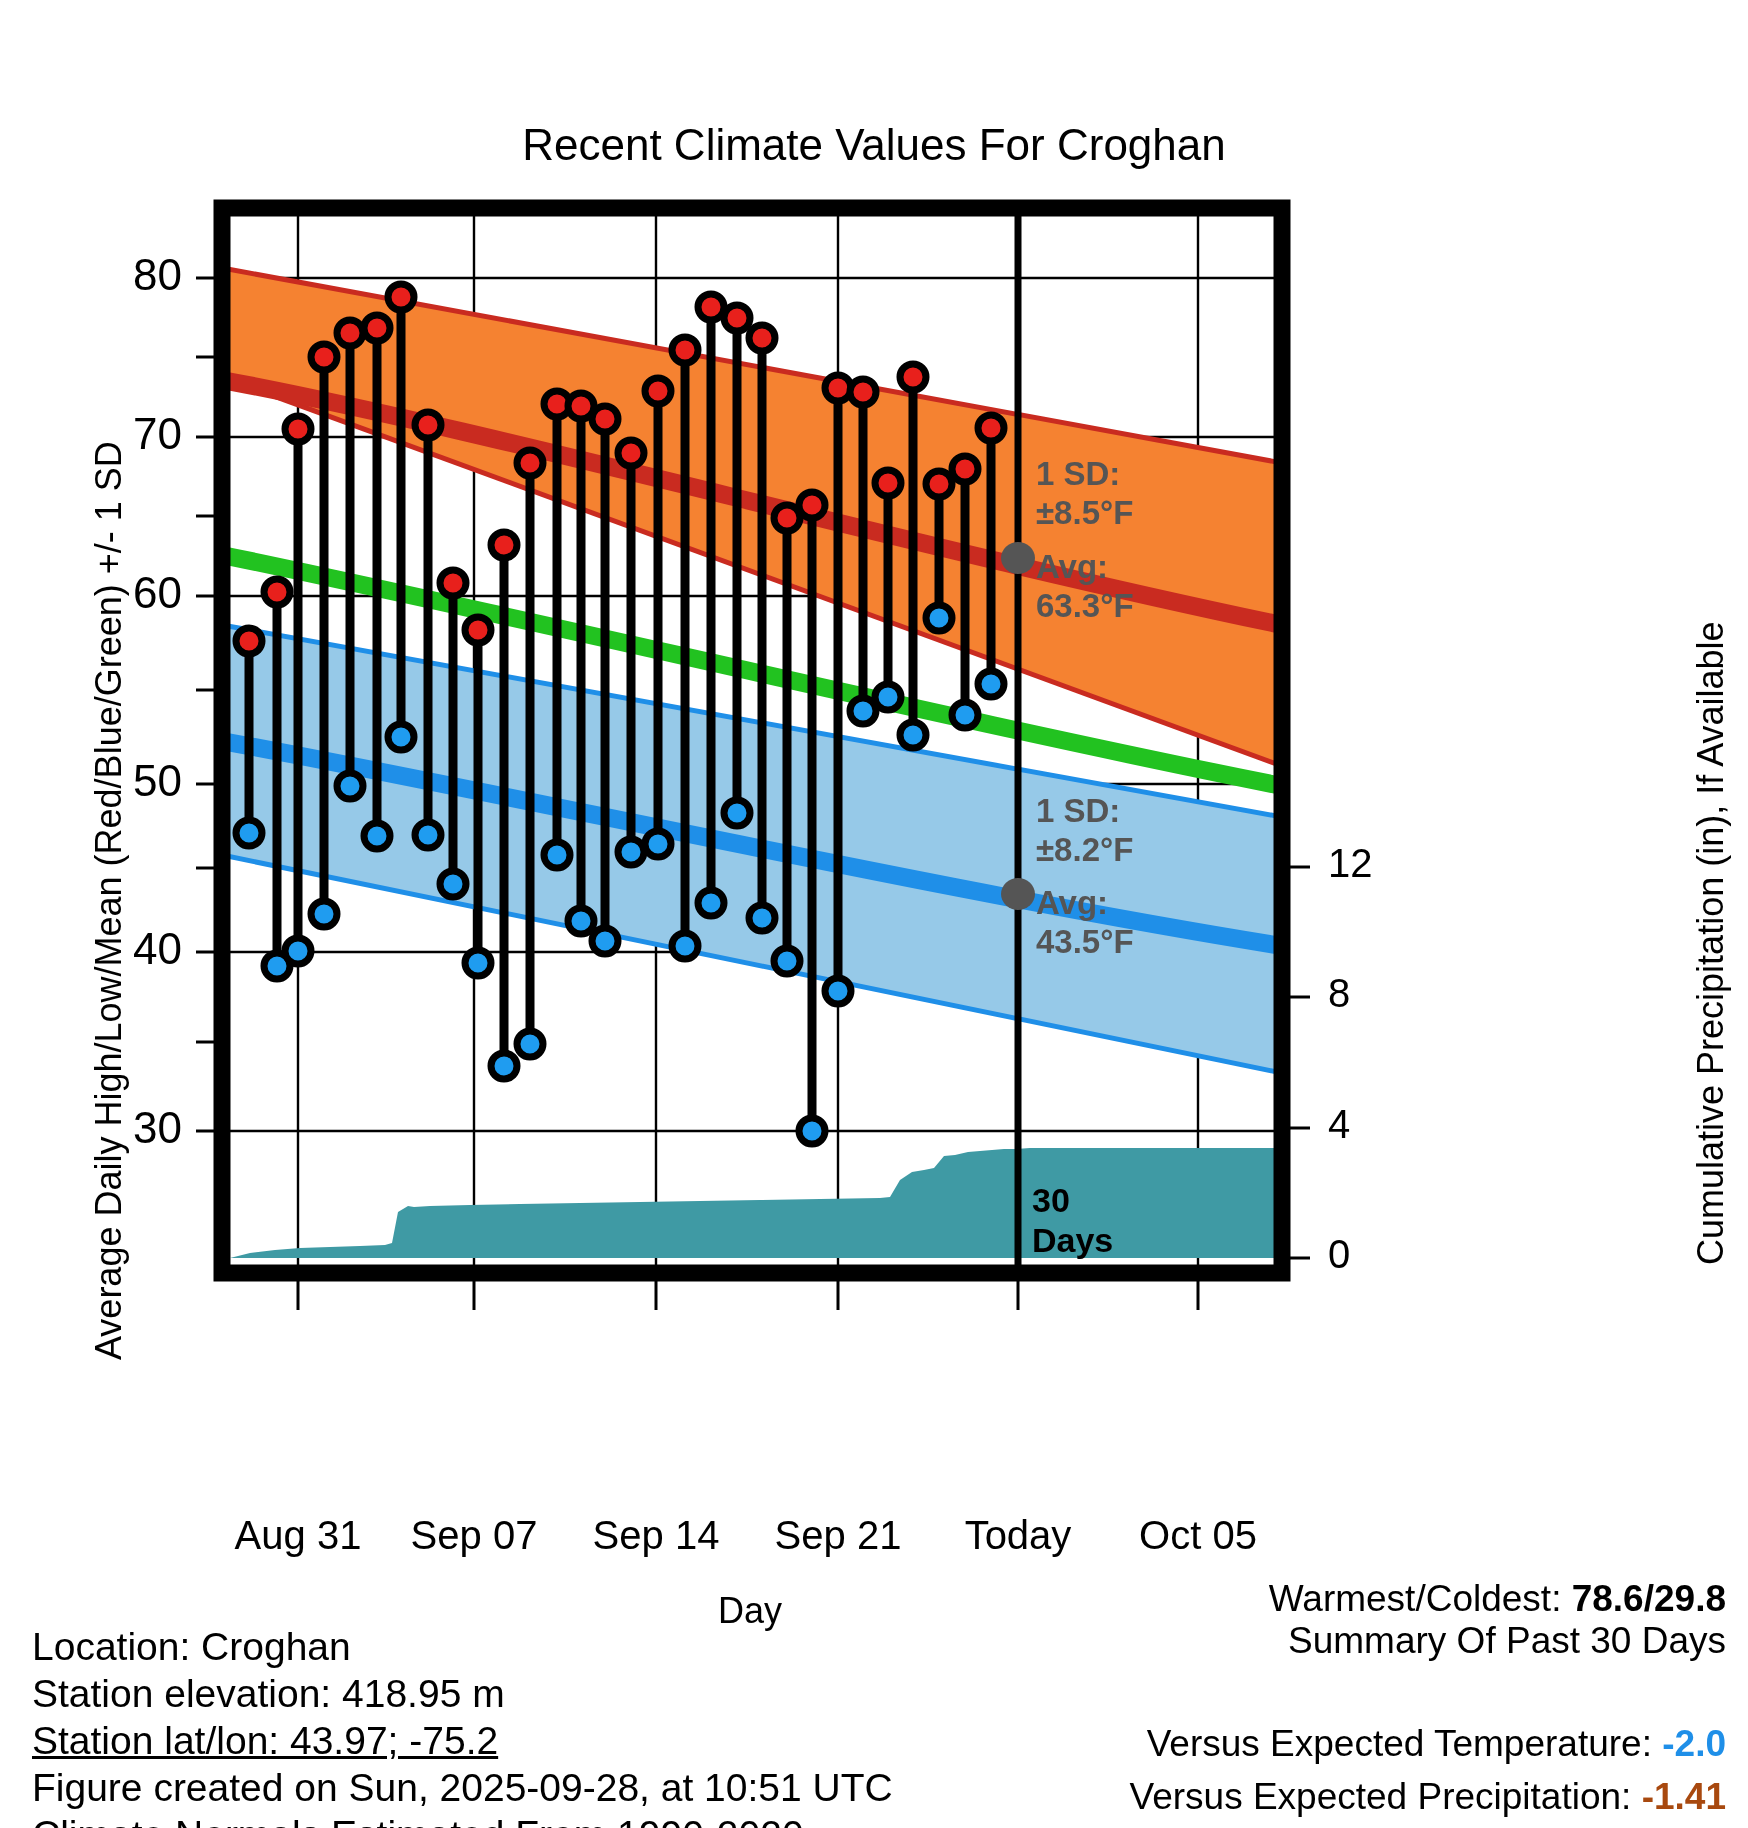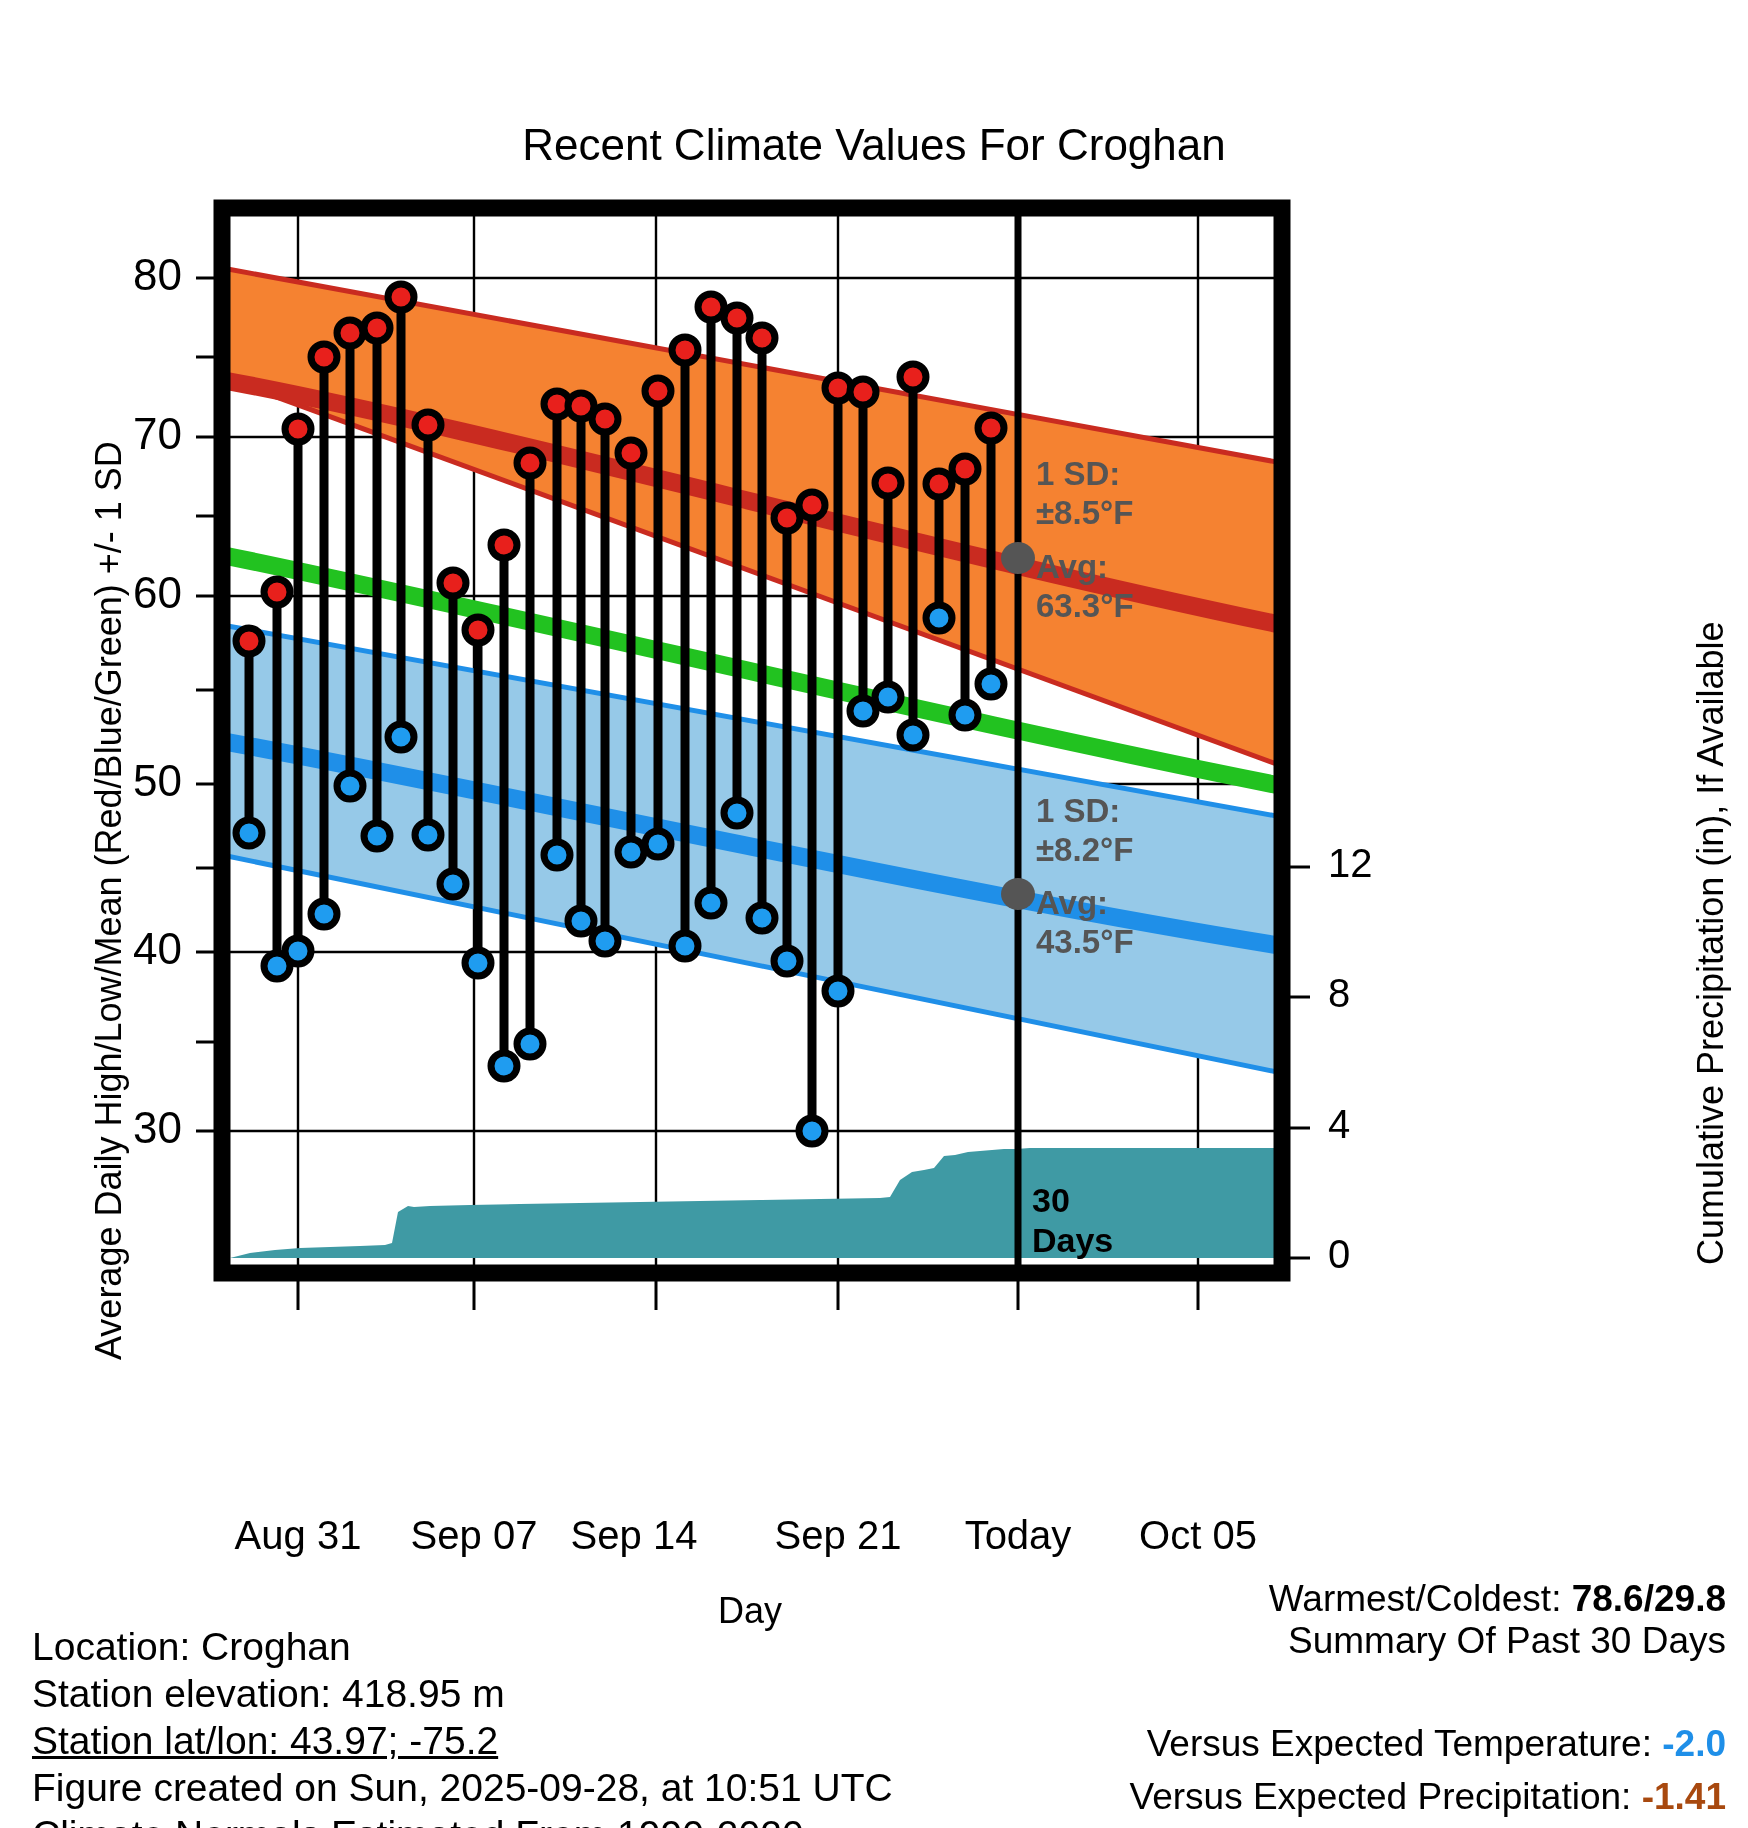--- a/index.html
+++ b/index.html
@@ -224,21 +224,21 @@
   <div class="ytick" style="left:70px;top:924px;width:112px;">40</div>
   <div class="ytick" style="left:70px;top:1103px;width:112px;">30</div>
 
   <div class="y2tick" style="left:1328px;top:841px;">12</div>
   <div class="y2tick" style="left:1328px;top:971px;">8</div>
   <div class="y2tick" style="left:1328px;top:1102px;">4</div>
   <div class="y2tick" style="left:1328px;top:1232px;">0</div>
 
   <div class="xtick" style="left:168px;top:1513px;width:260px;">Aug 31</div>
   <div class="xtick" style="left:344px;top:1513px;width:260px;">Sep 07</div>
-  <div class="xtick" style="left:504px;top:1513px;width:260px;">Sep 14</div>
+  <div class="xtick" style="left:526px;top:1513px;width:260px;">Sep 14</div>
   <div class="xtick" style="left:708px;top:1513px;width:260px;">Sep 21</div>
   <div class="xtick" style="left:888px;top:1513px;width:260px;">Today</div>
   <div class="xtick" style="left:1068px;top:1513px;width:260px;">Oct 05</div>
 
   <div class="txt" id="ylabel-left" style="left:88px;top:1360px;transform:rotate(-90deg);">Average Daily High/Low/Mean (Red/Blue/Green) +/- 1 SD</div>
 
   <div class="txt" id="ylabel-right" style="left:1690px;top:1265px;transform:rotate(-90deg);">Cumulative Precipitation (in), If Available</div>
 
   <div class="txt" id="xlabel">Day</div>
 

